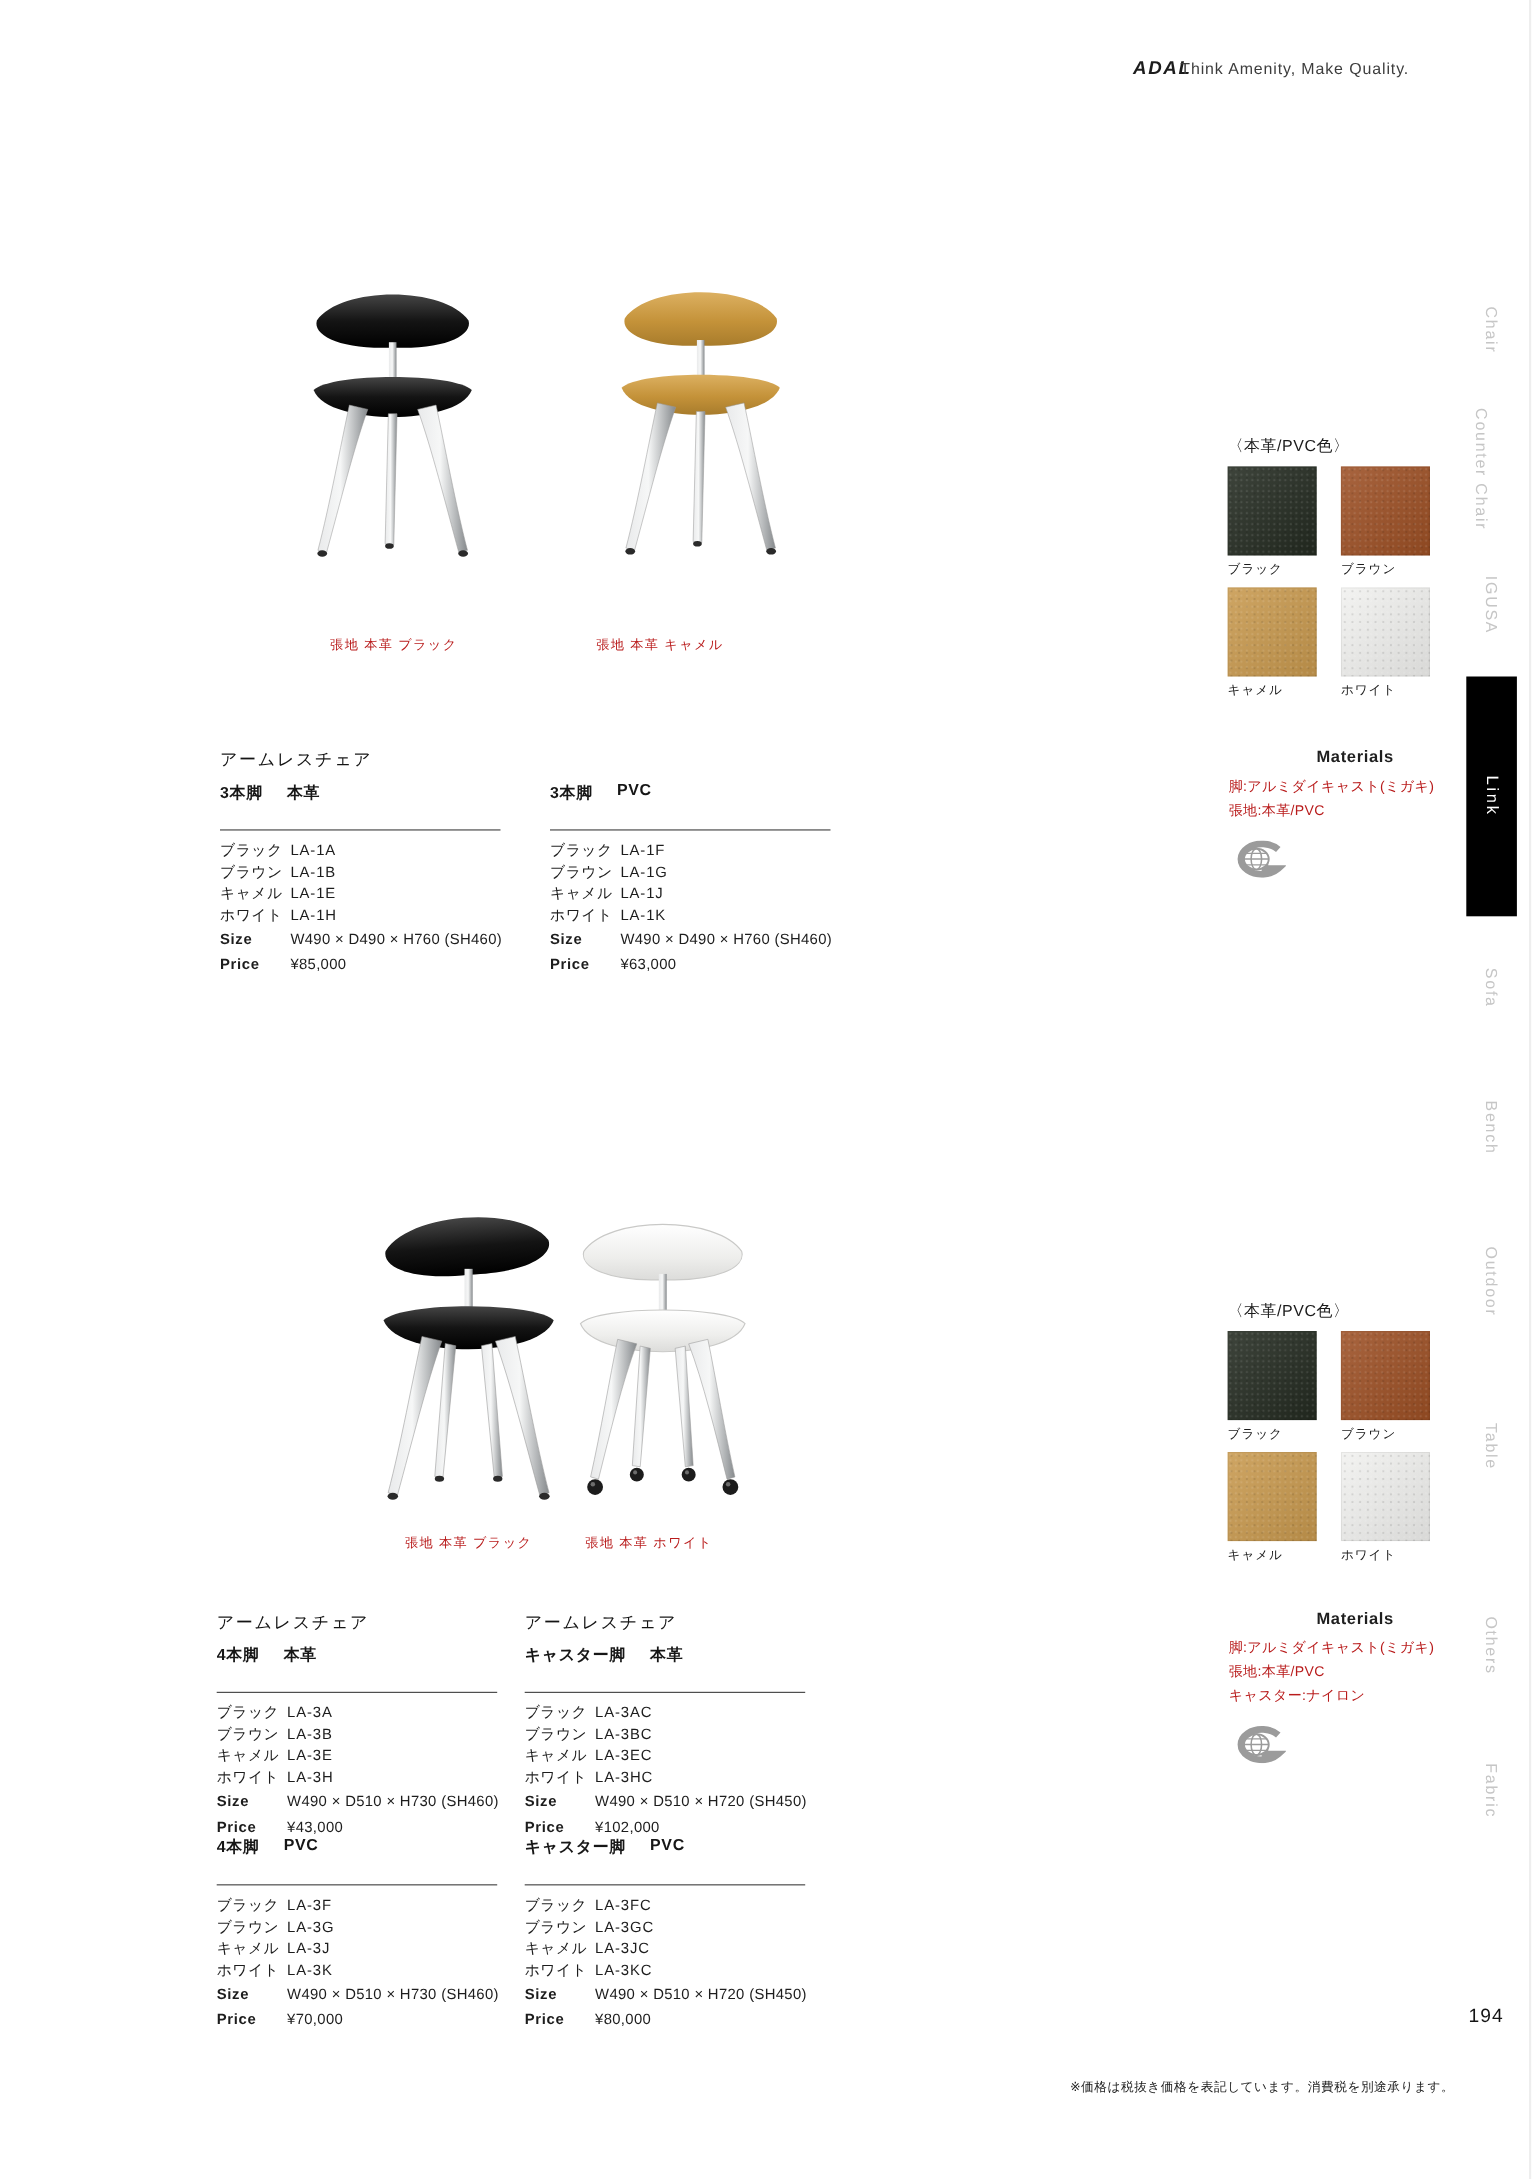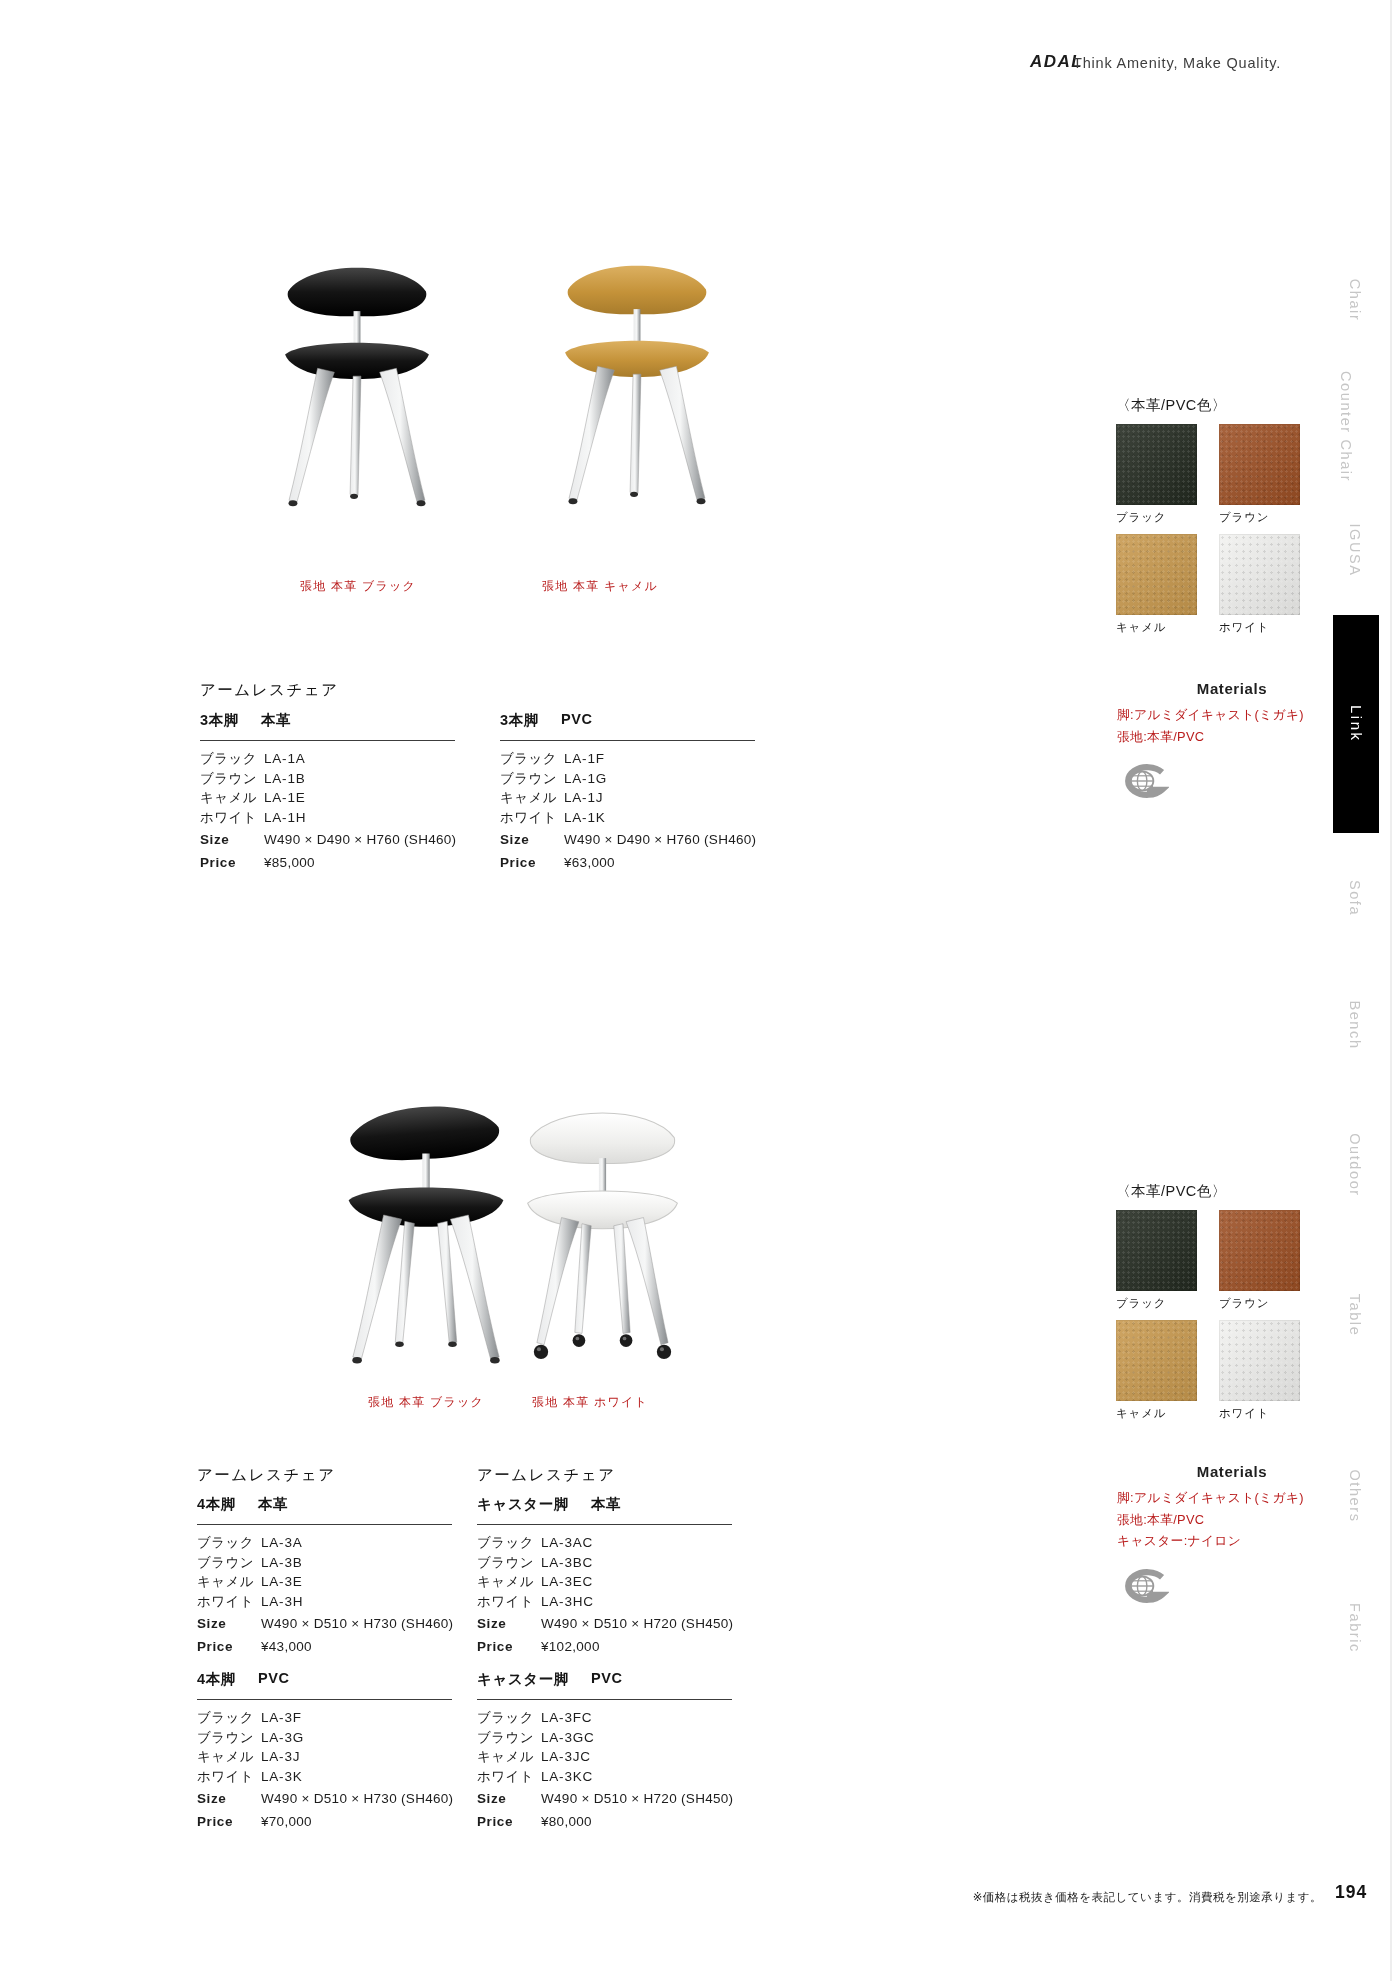--- a/index.html
+++ b/index.html
@@ -54,21 +54,21 @@
   .materials{position:absolute;width:230px;}
   .materials .mtitle{font-size:15px;font-weight:bold;letter-spacing:.6px;margin-bottom:7px;text-align:center;}
   .materials .mline{font-size:12.8px;letter-spacing:.3px;line-height:21.5px;color:#b91c1c;}
   .materials svg{margin-top:17px;display:block;}
 
   
   .sec-title{position:absolute;font-size:15.5px;letter-spacing:1.5px;font-weight:500;color:#141414;}
   .pblock{position:absolute;width:255px;}
   .ph{
     font-size:14.5px;font-weight:bold;letter-spacing:.6px;color:#161616;
-    padding-bottom:10px;border-bottom:1.5px solid #3c3c3c;display:flex;gap:22px;
+    padding-bottom:24px;border-bottom:1.5px solid #3c3c3c;display:flex;gap:22px;
   }
   .prows{padding-top:8px;}
   .prow{display:flex;font-size:13.5px;line-height:19.5px;color:#1d1d1d;}
   .prow .c{width:64px;font-weight:500;flex:none;letter-spacing:.4px;}
   .prow .code{letter-spacing:.8px;}
   .prow.meta{margin-top:3px;}
   .prow .ml{width:64px;flex:none;font-weight:bold;letter-spacing:.6px;}
   .prow .mv{letter-spacing:.3px;white-space:nowrap;}
 
   
@@ -480,13 +480,13 @@
         <span class="mv">W490 × D510 × H720 (SH450)</span>
       </div>
     <div class="prow meta">
         <span class="ml">Price</span>
         <span class="mv">¥80,000</span>
       </div>
   </div>
 </div>
 
 <div class="foot-note" style="right:78px;top:1890px;">※価格は税抜き価格を表記しています。消費税を別途承ります。</div>
-<div class="page-num" style="left:1335px;top:1882px;font-weight:bold;">194</div>
+<div class="page-num" style="left:1335px;top:1822px;">194</div>
 
 </body></html>

